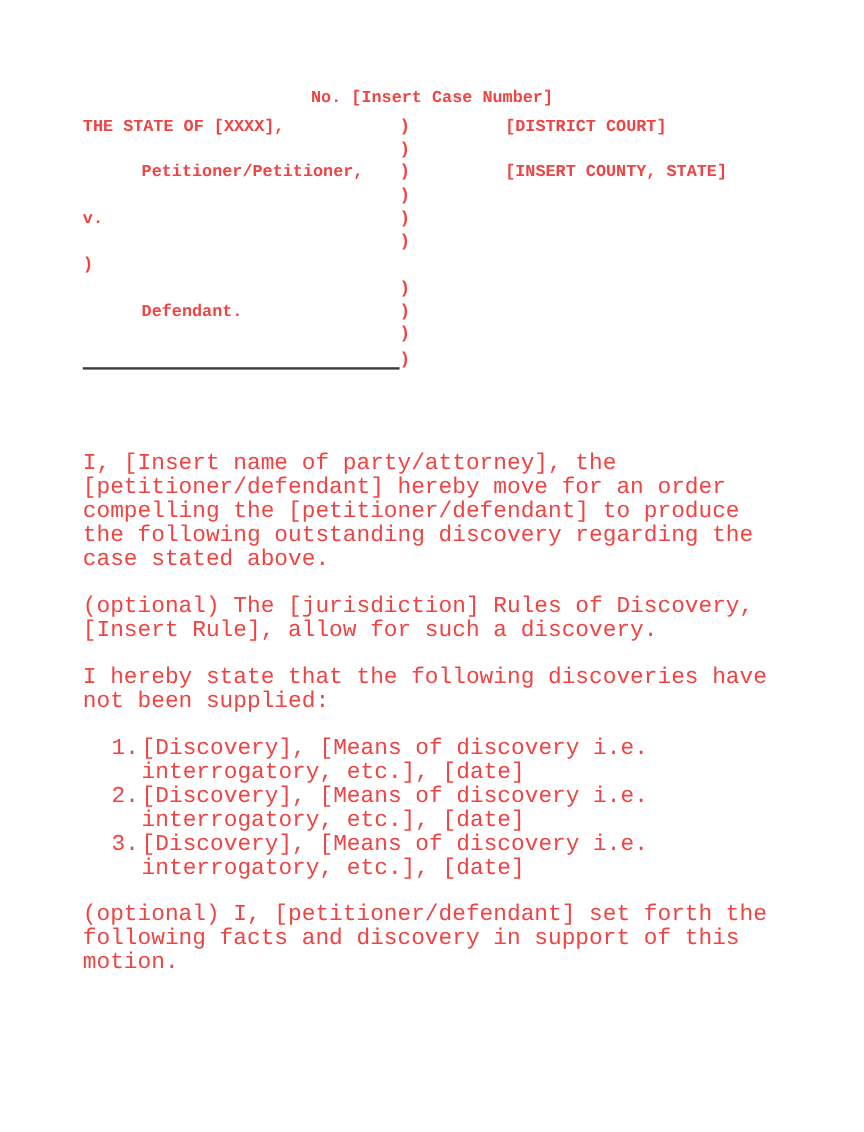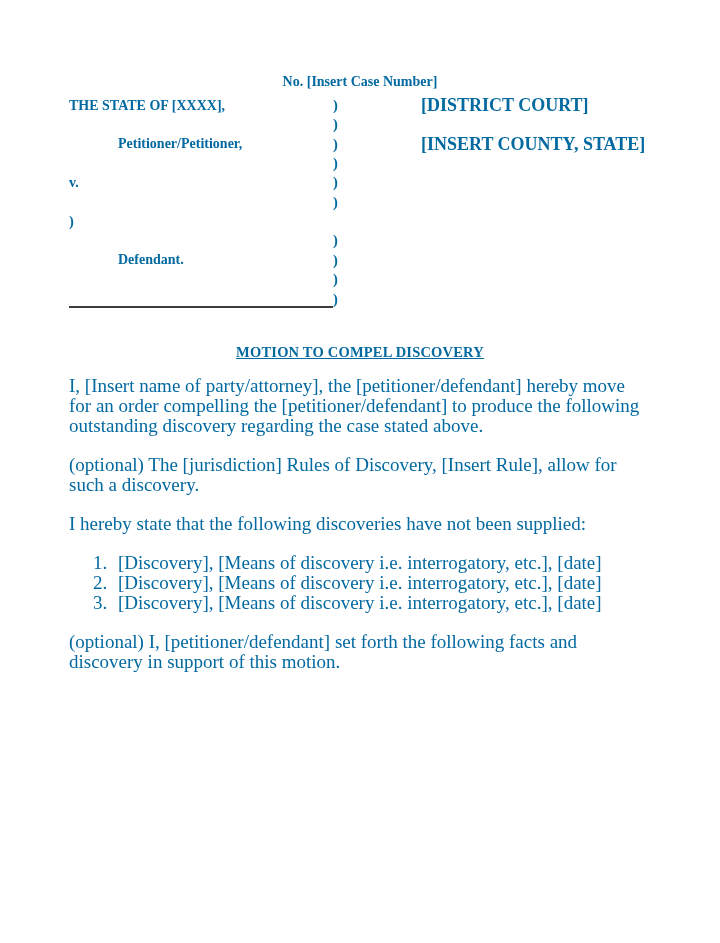--- a/index.html
+++ b/index.html
@@ -1,22 +1,22 @@
 <!DOCTYPE html>
 <html><head>
 <meta charset="utf-8">
 <style>
   html, body { margin: 0; padding: 0; background: #ffffff; }
   .page {
     position: relative;
     width: 720px;
     height: 933px;
     background: #ffffff;
-    font-family: Liberation Serif, serif;
-    color: #0369a1;
+    font-family: Liberation Mono, monospace;
+    color: #ef4444;
     overflow: hidden;
   }
   .case-number {
     position: absolute;
     top: 74px;
     left: 0;
     width: 100%;
     text-align: center;
     font-weight: bold;
     font-size: 14px;
@@ -42,21 +42,21 @@
   .cap-row.rule-row .cap-paren { align-self: flex-end; }
   .cap-paren {
     width: 14px;
     font-weight: bold;
     font-size: 14.5px;
     text-align: left;
   }
   .cap-right {
     margin-left: 74px;
     font-weight: bold;
-    font-size: 18px;
+    font-size: 14px;
     white-space: nowrap;
   }
   .doc-title {
     position: absolute;
     top: 344px;
     left: 0;
     width: 100%;
     text-align: center;
     font-weight: bold;
     font-size: 14.5px;
@@ -139,21 +139,20 @@
       <div class="cap-paren">)</div>
       <div class="cap-right"></div>
     </div>
     <div class="cap-row rule-row">
       <div class="cap-left"></div>
       <div class="cap-paren">)</div>
       <div class="cap-right"></div>
     </div>
   </div>
 
-  <div class="doc-title">MOTION TO COMPEL DISCOVERY</div>
 
   <div class="doc-body">
     <p>I, [Insert name of party/attorney], the [petitioner/defendant] hereby move for an order compelling the [petitioner/defendant] to produce the following outstanding discovery regarding the case stated above.</p>
     <p>(optional) The [jurisdiction] Rules of Discovery, [Insert Rule], allow for such a discovery.</p>
     <p>I hereby state that the following discoveries have not been supplied:</p>
 
     <div class="discovery-list">
       <div class="list-item">
         <span class="list-num">1.</span>
         <span class="list-text">[Discovery], [Means of discovery i.e. interrogatory, etc.], [date]</span>

